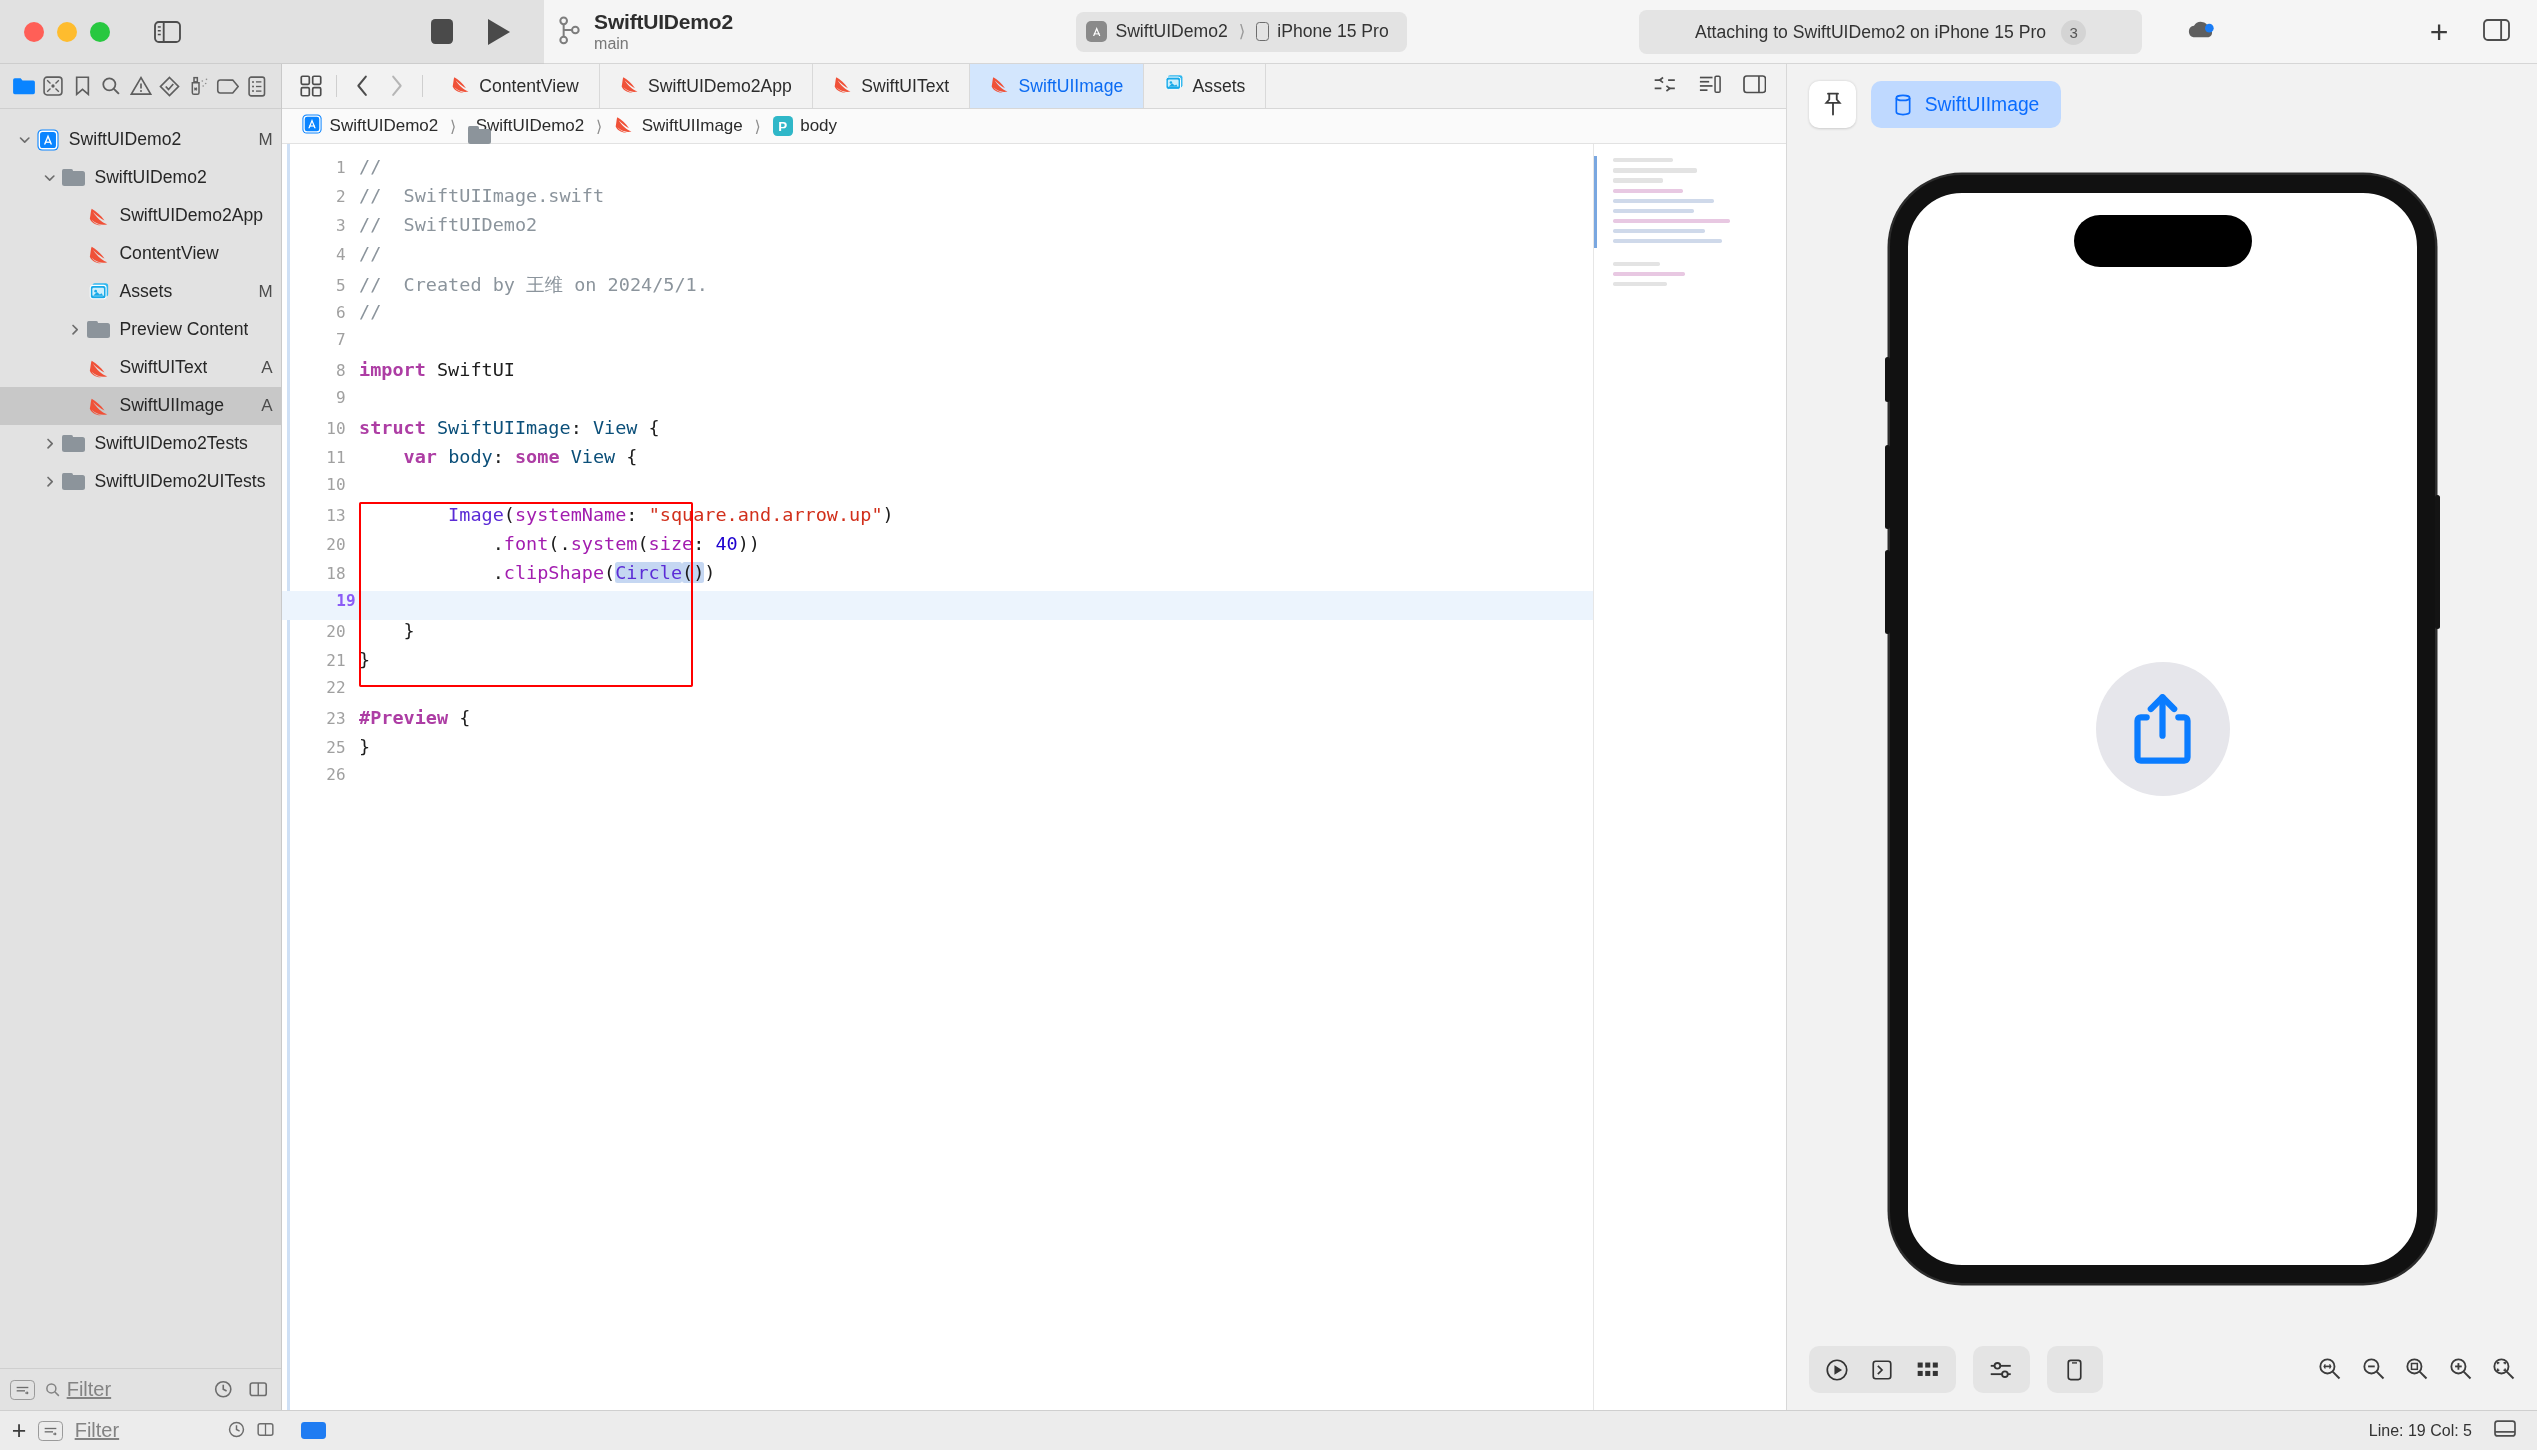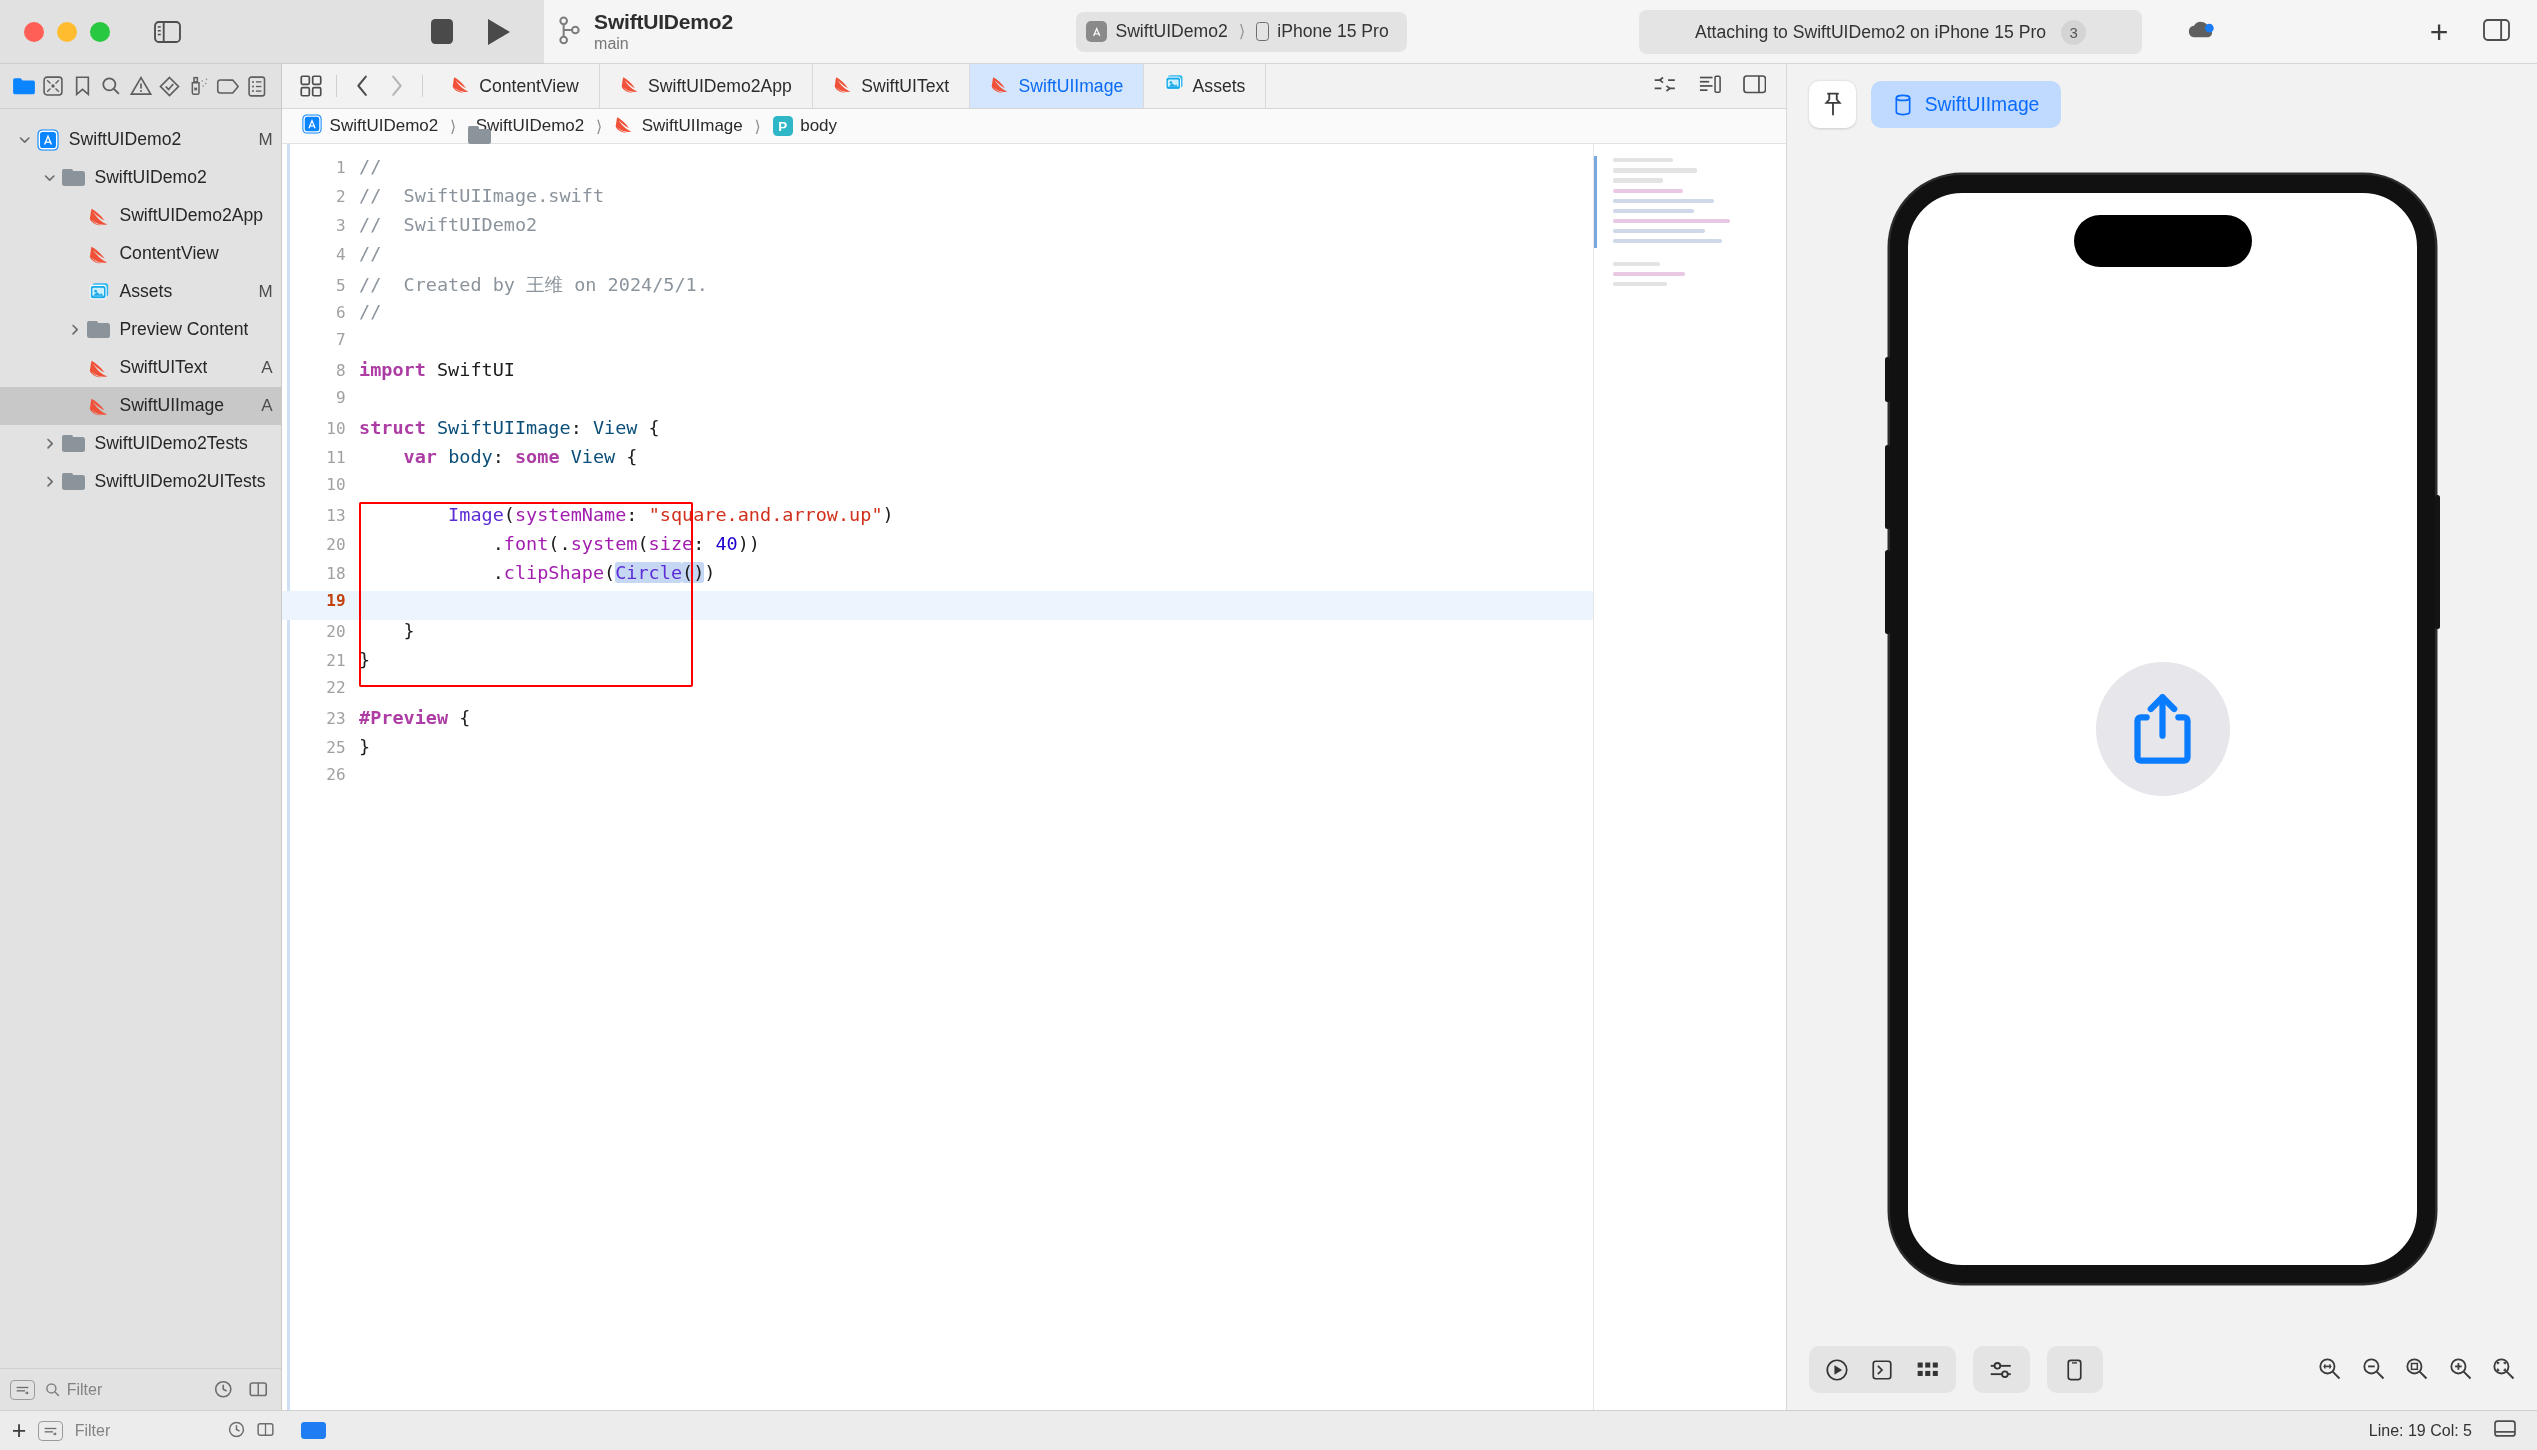--- a/index.html
+++ b/index.html
@@ -157,21 +157,21 @@
     background:#8c949b; border-radius: 1.7px 1.7px 0 0;
   }
   .nav-filter {
     height: 42px; flex: 0 0 42px;
     border-top: 0.8px solid #cfcfcf;
     display: flex; align-items: center; gap: 10px;
     padding: 0 10px;
     background: #e2e2e2;
   }
   .filter-input-wrap { display:flex; align-items:center; gap:6.7px; flex:1;}
-  .filter-ph { font-size: 16px; color: #838383; }
+  .filter-ph { font-size: 20px; color: #838383; text-decoration: underline; }
   .mini-btn { width: 25px; height: 20px; border: 1.3px solid #9a9a9a; border-radius: 4.2px; display:flex;align-items:center;justify-content:center;}
 
   
   .editor { flex: 1; display: flex; flex-direction: column; min-width: 0; background: #fff; }
   .tabbar {
     height: 45px; flex: 0 0 45px;
     background: #f2f2f2;
     display: flex; align-items: stretch;
     border-bottom: 0.8px solid #d7d7d7;
   }
@@ -210,21 +210,21 @@
   .gutter-strip {
     position: absolute; left: 5px; top: 0; bottom: 0; width: 3.4px; background: #cfe0f5;
   }
   .cline { display: flex; align-items: baseline; height: 29px; position: relative; }
   .cline.current { background: #ecf4fd; }
   .lnum {
     width: 77px; flex: 0 0 77px; text-align: right; padding-right: 13.4px;
     font-family: "DejaVu Sans Mono", monospace;
     font-size: 16px; color: #a0a0a0;
   }
-  .cline.current .lnum { color: #c2410c; font-weight: bold; }
+  .cline.current .lnum { color: #8b5cf6; font-weight: bold; margin-left: 10px; }
   .ctext {
     font-family: "DejaVu Sans Mono", monospace;
     font-size: 18.5px; color: #1d1d1d;
     white-space: pre;
   }
   .c-com { color: #8b949c; }
   .c-kw  { color: #ad3da4; font-weight: bold; }
   .c-type{ color: #0b4f79; }
   .c-typeP { color: #5b2bd6; }
   .c-str { color: #d12f1b; }

